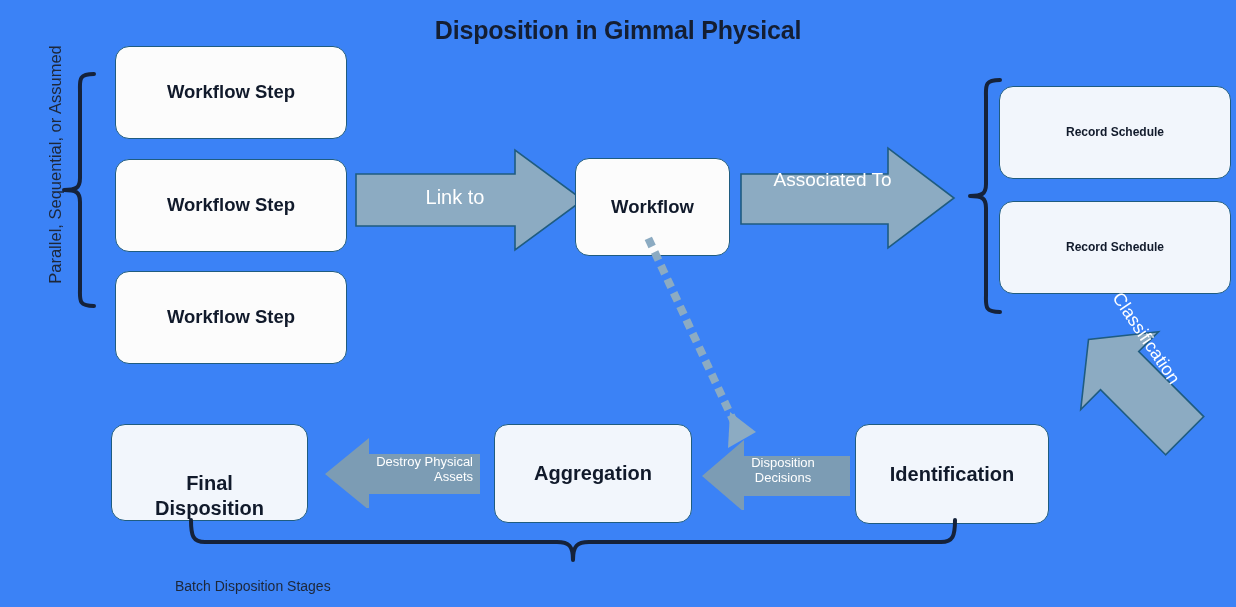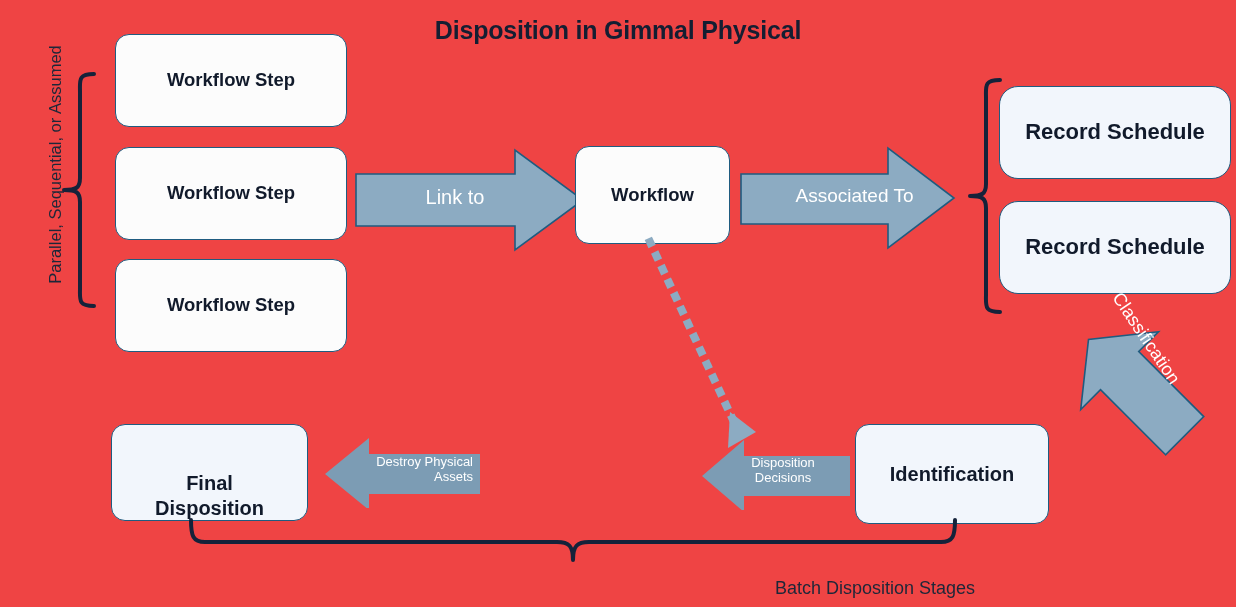--- a/index.html
+++ b/index.html
@@ -8,21 +8,21 @@
     padding: 0;
     background: #ffffff;
   }
   body {
     font-family: "Liberation Sans", sans-serif;
   }
   #canvas {
     position: relative;
     width: 1236px;
     height: 607px;
-    background: #ef4444;
+    background: #3b82f6;
     overflow: hidden;
   }
   .abs { position: absolute; }
 
   
   #title {
     left: 0; top: 16px; width: 1236px;
     text-align: center;
     font-size: 25px;
     font-weight: bold;
@@ -48,34 +48,34 @@
     border: 1.6px solid #1F5C80;
     border-radius: 14px;
     display: flex;
     align-items: center;
     justify-content: center;
     text-align: center;
     font-weight: bold;
     color: #111A2B;
     line-height: 1.22;
   }
-  .rbox.white  { background: #FCFCFC; }
+  .rbox.white  { background: #FCFCFC; margin-top: 12px; }
   .rbox.tint   { background: #F2F6FC; }
 
   .wf-step { width: 232px; height: 93px; font-size: 18.5px; left: 115px; }
   #wf-step-1 { top: 34px; }
   #wf-step-2 { top: 147px; }
   #wf-step-3 { top: 259px; }
 
   #workflow-box {
     left: 575px; top: 146px; width: 155px; height: 98px;
     font-size: 18.5px;
   }
 
-  .rs-box { width: 232px; height: 93px; font-size: 22px; left: 999px; border-radius: 19px; }
+  .rs-box { width: 232px; height: 93px; font-size: 12px; left: 999px; }
   #rs-box-1 { top: 86px; }
   #rs-box-2 { top: 201px; }
 
   #final-disposition-box {
     left: 111px; top: 424px; width: 197px; height: 97px; font-size: 20px; align-items: flex-end;
   }
   #aggregation-box {
     left: 494px; top: 424px; width: 198px; height: 99px; font-size: 20px;
   }
   #identification-box {
@@ -89,21 +89,21 @@
     color: #FFFFFF;
     text-align: center;
     line-height: 1.15;
     white-space: nowrap;
   }
 
   #link-to-wrap     { left: 355px; top: 148px; width: 230px; height: 104px; }
   #link-to-label    { left: 355px; top: 186px; width: 200px; font-size: 20px; text-align: center; }
 
   #assoc-wrap       { left: 740px; top: 144px; width: 218px; height: 108px; }
-  #assoc-label      { left: 740px; top: 185px; width: 185px; font-size: 19px; padding-left: 22px; }
+  #assoc-label      { left: 740px; top: 169px; width: 185px; font-size: 19px; }
 
   #classification-wrap { left: 1048px; top: 300px; width: 180px; height: 178px; }
   #classification-label {
     left: 1086px; top: 328px; width: 120px; font-size: 18px;
     transform: rotate(56deg); transform-origin: center center;
   }
 
   #destroy-wrap     { left: 325px; top: 438px; width: 155px; height: 70px; }
   #destroy-label    { left: 345px; top: 455px; width: 128px; font-size: 13px; text-align: right; }
 
@@ -111,22 +111,22 @@
   #decisions-label  { left: 722px; top: 456px; width: 122px; font-size: 13px; }
 
   
   #left-brace   { left: 58px;  top: 70px;  width: 45px;  height: 240px; }
   #right-brace  { left: 962px; top: 76px;  width: 45px;  height: 240px; }
   #bottom-brace { left: 175px; top: 518px; width: 800px; height: 62px; }
   #dotted-connector { left: 630px; top: 236px; width: 135px; height: 216px; }
 
   #batch-caption {
     left: 175px; top: 578px; width: 800px;
-    text-align: right;
-    font-size: 18px;
+    text-align: left;
+    font-size: 14px;
     color: #1D2739;
   }
 </style>
 </head>
 <body>
 
 <div id="canvas">
 
   <div class="abs" id="title">Disposition in Gimmal Physical</div>
 
@@ -188,20 +188,23 @@
   </div>
 
   <svg class="abs arrow-wrap" id="decisions-wrap" viewBox="0 0 148 70">
     <polygon points="0,36 42,0 42,16 148,16 148,56 42,56 42,72" fill="#7C9CB4"></polygon>
   </svg>
   <div class="arrow-label" id="decisions-label">
     <div>Disposition</div>
     <div>Decisions</div>
   </div>
 
+  <div class="abs rbox tint" id="aggregation-box">
+    <span>Aggregation</span>
+  </div>
 
   <svg class="abs arrow-wrap" id="destroy-wrap" viewBox="0 0 155 70">
     <polygon points="0,36 44,0 44,16 155,16 155,56 44,56 44,72" fill="#7C9CB4"></polygon>
   </svg>
   <div class="arrow-label" id="destroy-label">
     <div>Destroy Physical</div>
     <div>Assets</div>
   </div>
 
   <div class="abs rbox tint" id="final-disposition-box">

